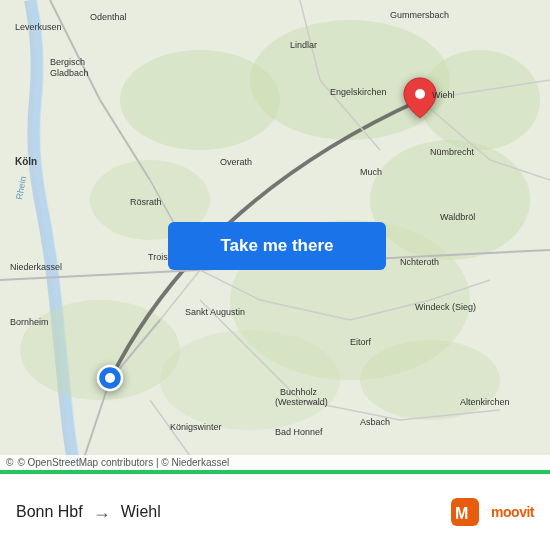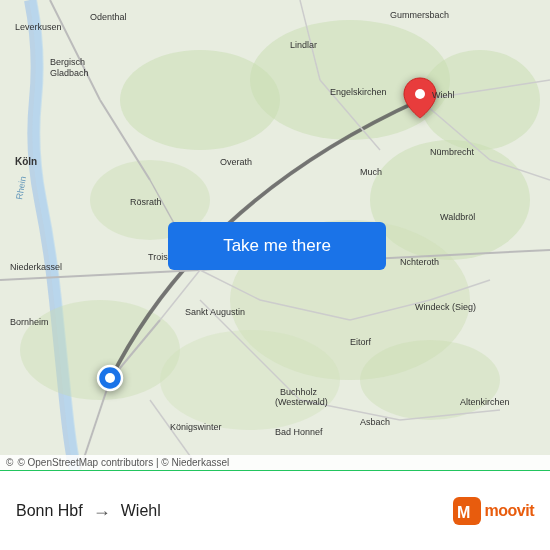--- a/index.html
+++ b/index.html
@@ -30,21 +30,21 @@
       position: absolute;
       top: 222px;
       left: 168px;
       width: 218px;
       height: 48px;
       background: #1a73e8;
       color: #fff;
       border: none;
       border-radius: 6px;
       font-size: 17px;
-      font-weight: 400;
+      font-weight: 700;
       cursor: pointer;
       display: flex;
       align-items: center;
       justify-content: center;
     }
 
     
     #attribution {
       position: absolute;
       bottom: 0;
@@ -60,21 +60,21 @@
     }
 
     
     #bottom-bar {
       width: 550px;
       height: 80px;
       background: #fff;
       display: flex;
       align-items: center;
       padding: 0 16px;
-      border-top: 1px solid #22c55e;
+      border-top: 4px solid #22c55e;
     }
 
     #route-from {
       font-size: 16px;
       font-weight: 500;
       color: #222;
     }
 
     #route-arrow {
       font-size: 18px;
@@ -89,24 +89,25 @@
     }
 
     #moovit-logo {
       margin-left: auto;
       display: flex;
       align-items: center;
       gap: 4px;
     }
 
     #moovit-text {
-      font-size: 16px;
+      font-size: 14px;
       font-weight: 700;
       color: #e85c0d;
       letter-spacing: -0.5px;
+      margin-left: 8px;
     }
 
     
     .origin-marker {
       filter: drop-shadow(0 2px 4px rgba(0,0,0,0.4));
     }
 
     
     .dest-marker {
       filter: drop-shadow(0 2px 4px rgba(0,0,0,0.4));

